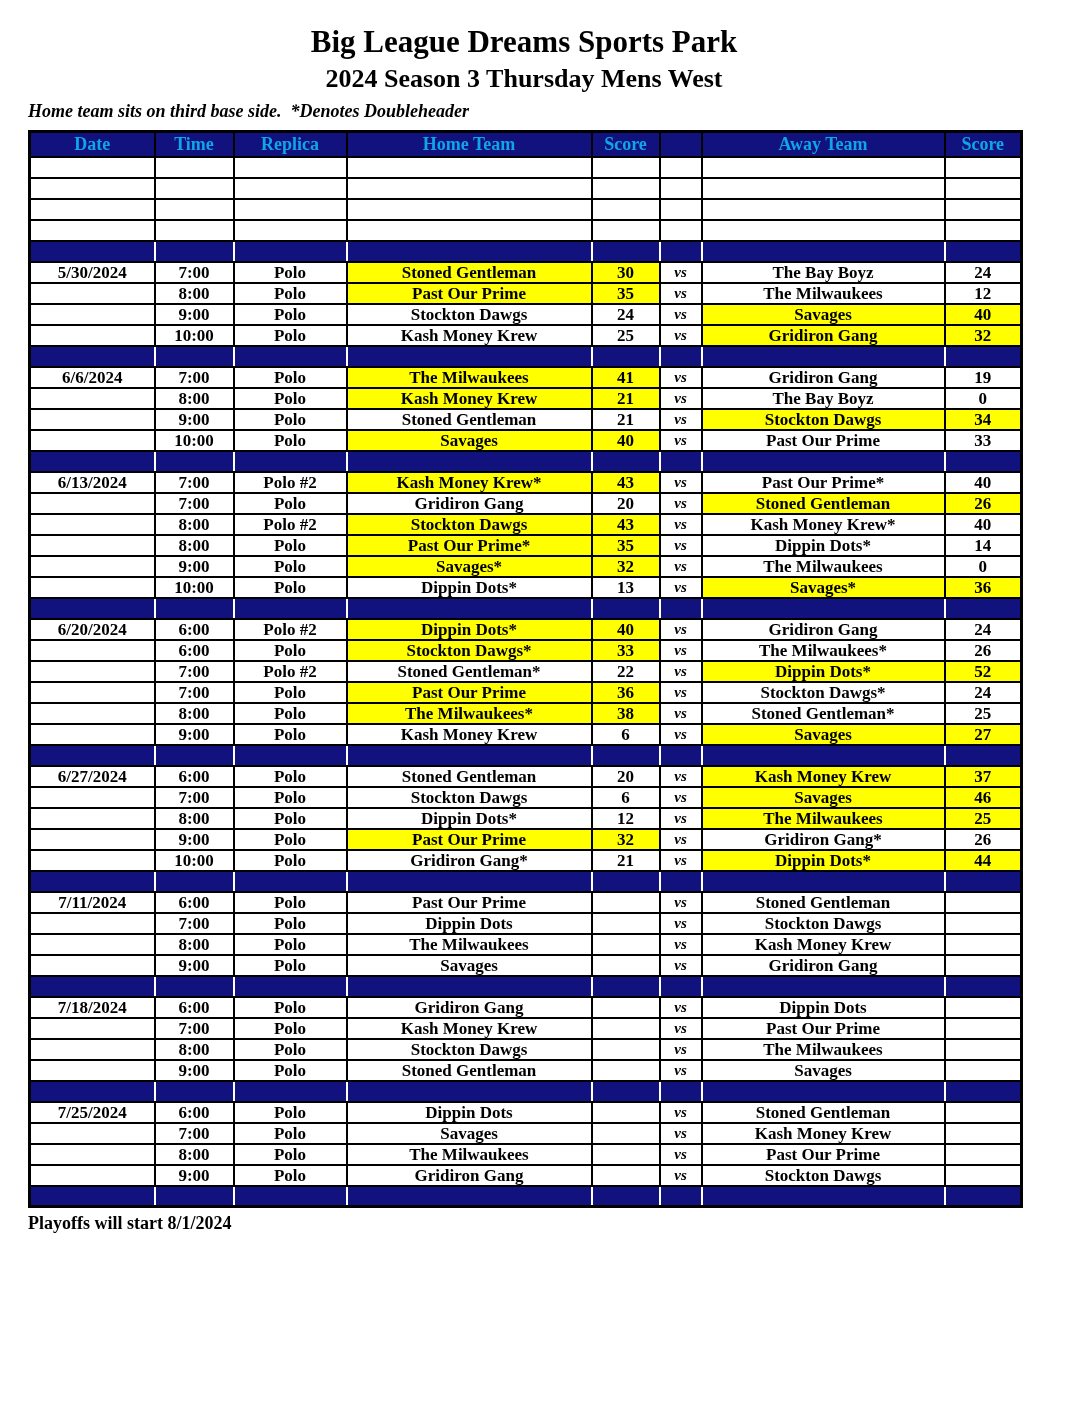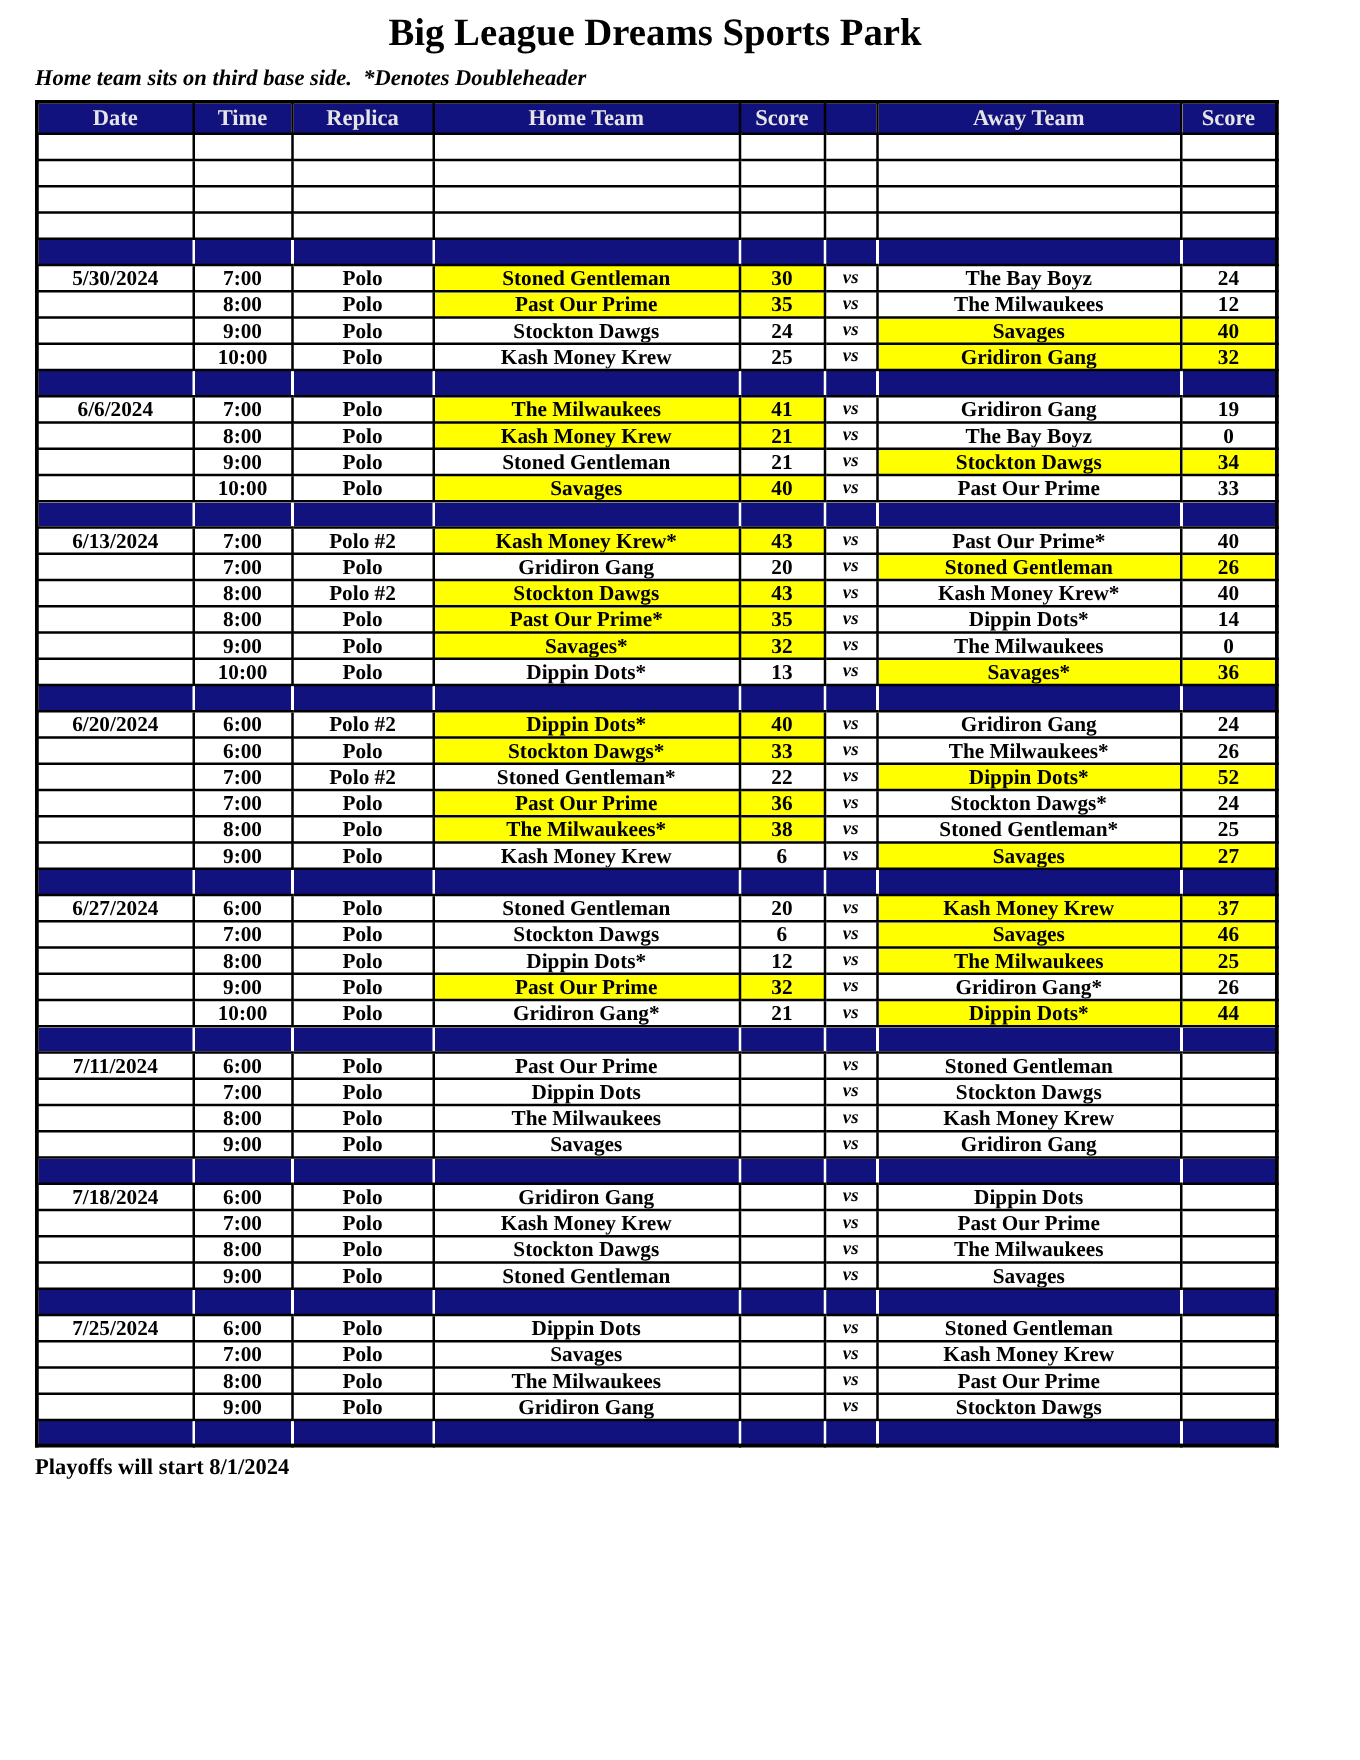--- a/index.html
+++ b/index.html
@@ -10,21 +10,21 @@
     font-family: "Liberation Serif", serif;
     color: #000;
     overflow: hidden;
   }
   .page { width: 992px; margin-left: 28px; }
 
   .title {
     text-align: center;
     font-size: 31px;
     font-weight: bold;
-    padding-top: 8px;
+    padding-top: 24px;
     line-height: 1.15;
   }
   .subtitle {
     text-align: center;
     font-size: 26px;
     font-weight: bold;
     margin-top: 5px;
     line-height: 1.1;
   }
   .note {
@@ -48,21 +48,21 @@
     border: 2px solid #000;
     padding: 0;
     text-align: center;
     vertical-align: middle;
     overflow: hidden;
     white-space: nowrap;
   }
   thead tr { height: 25px; }
   thead th {
     background: var(--navy, #12127E);
-    color: #e5e5e5;
+    color: #0ea5e9;
     font-size: 18px;
     font-weight: bold;
   }
   tbody tr { height: 21px; }
   tbody td {
     font-size: 17px;
     font-weight: bold;
     line-height: 1;
     background: #fff;
   }
@@ -80,20 +80,21 @@
     font-weight: bold;
     margin-top: 5px;
     text-align: left;
   }
 </style>
 </head>
 <body>
 
 <div class="page">
   <div class="title">Big League Dreams Sports Park</div>
+  <div class="subtitle">2024 Season 3 Thursday Mens West</div>
   <div class="note">Home team sits on third base side.  *Denotes Doubleheader</div>
 
   <table class="sched">
     <colgroup>
       <col style="width:125px">
         <col style="width:79px">
         <col style="width:113px">
         <col style="width:245px">
       <col style="width:68px">
         <col style="width:42px">

